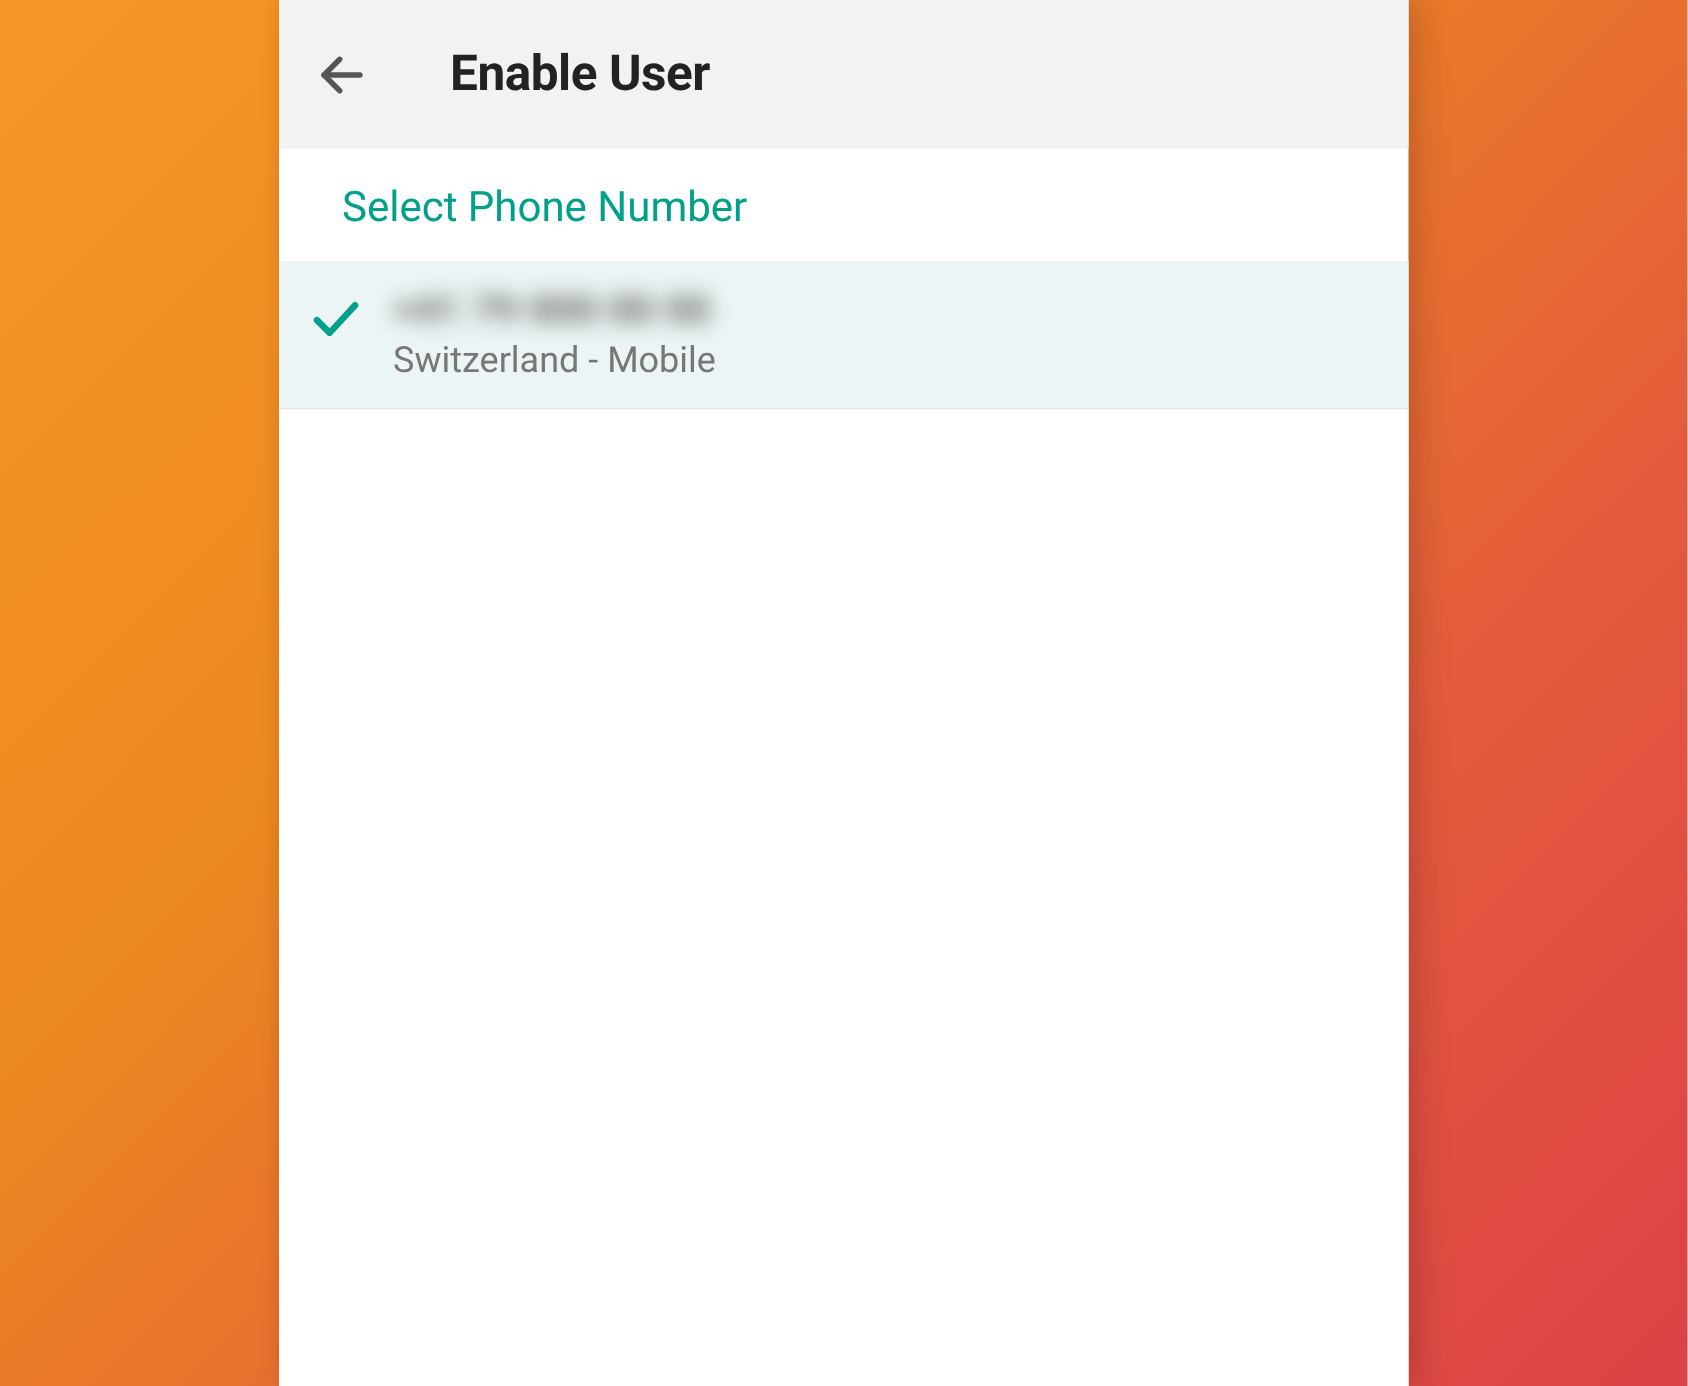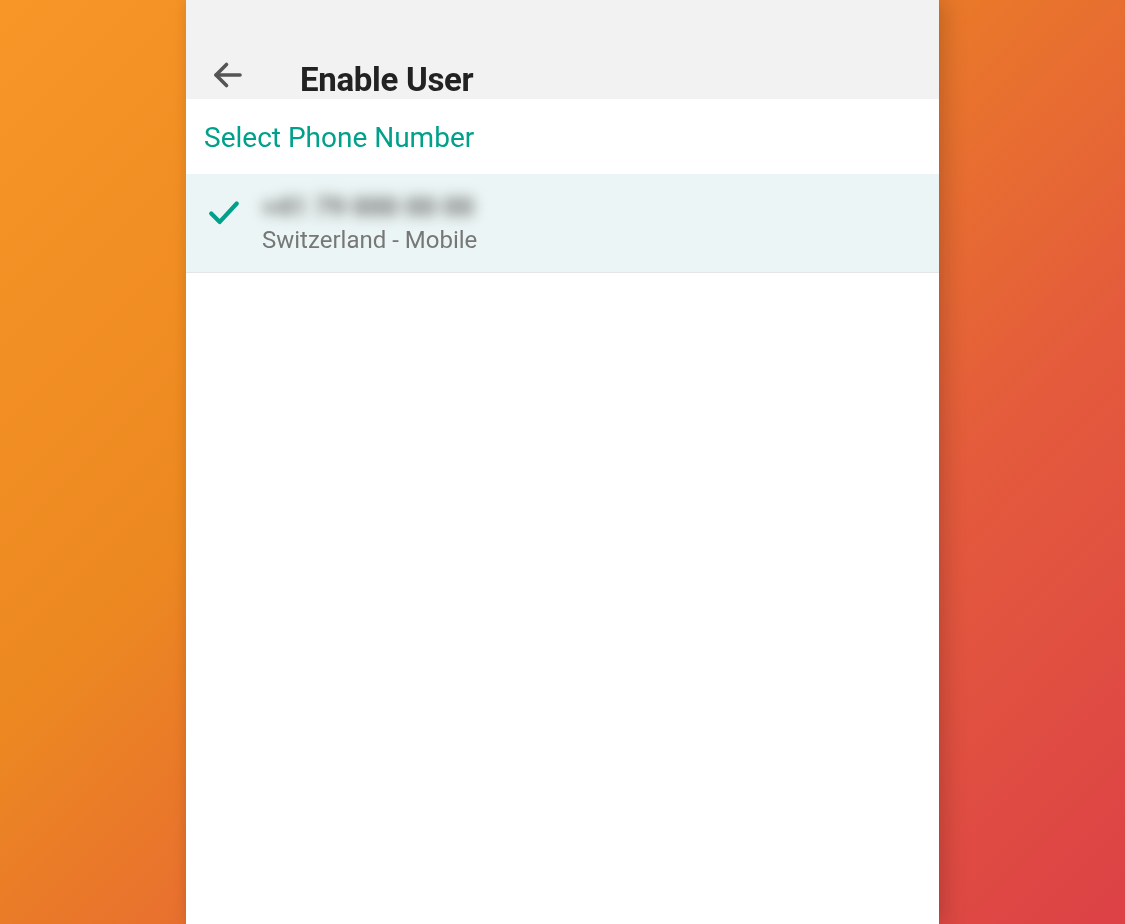--- a/index.html
+++ b/index.html
@@ -25,22 +25,22 @@
       display: flex;
       flex-direction: column;
       margin-left: 186px;
       margin-right: auto;
       position: relative;
     }
     .header {
       background: #f2f2f2;
       height: 99px;
       display: flex;
-      align-items: flex-end;
-      padding: 0 18px;
+      align-items: center;
+      padding: 12px 18px;
     }
     .back-button {
       width: 48px;
       height: 48px;
       display: flex;
       align-items: center;
       justify-content: center;
       cursor: pointer;
       margin-right: 48px;
     }
@@ -53,20 +53,21 @@
       font-size: 33px;
       font-weight: 700;
       color: #222222;
       letter-spacing: -0.3px;
     }
     .section-label {
       padding: 22px 18px 20px 18px;
       font-size: 28px;
       font-weight: 400;
       color: #00a08a;
+      margin-left: 24px;
     }
     .phone-list-item {
       background: #ecf5f5;
       display: flex;
       align-items: flex-start;
       padding: 18px 18px 18px 18px;
       cursor: pointer;
       border-bottom: 1px solid #e5e5e5;
     }
     .check-icon-wrap {

